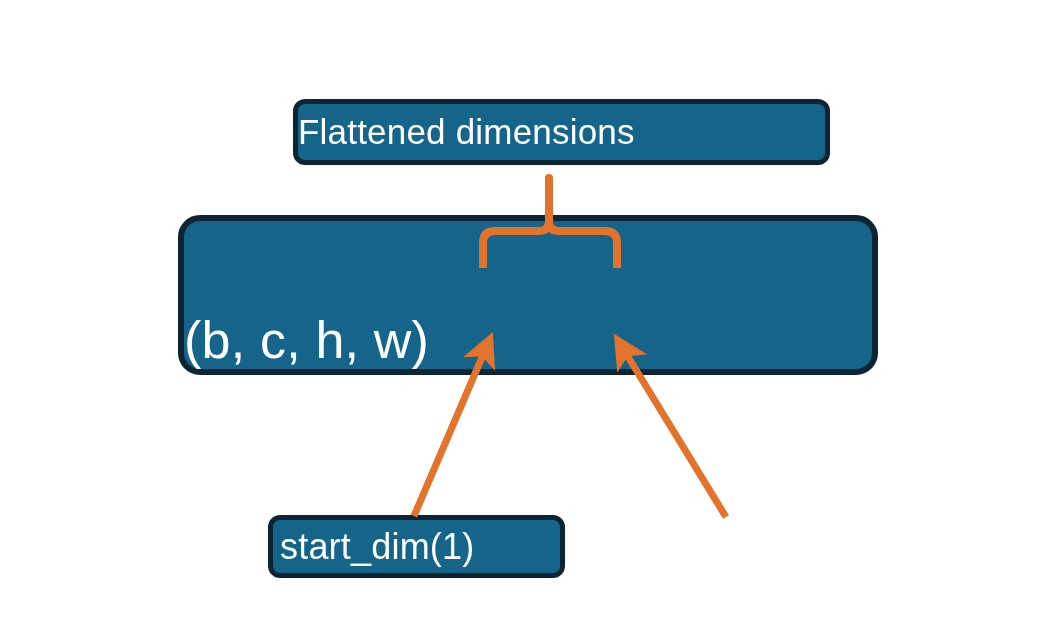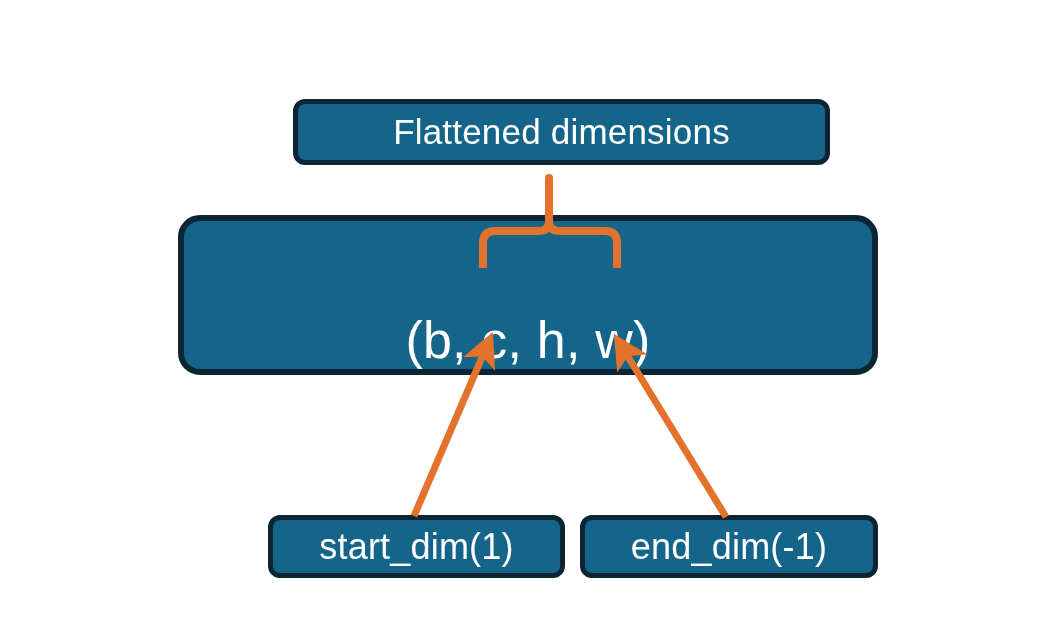--- a/index.html
+++ b/index.html
@@ -16,21 +16,20 @@
     width: 1038px;
     height: 632px;
     background: #ffffff;
     overflow: hidden;
   }
   .node {
     position: absolute;
     box-sizing: border-box;
     display: flex;
     align-items: center;
-    justify-content: center;
     background: #15658A;
     border: 5px solid #0D2433;
     border-radius: 14px;
     color: #ffffff;
     text-align: center;
     line-height: 1.05;
     white-space: nowrap;
     z-index: 2;
   }
   .node-label {
@@ -62,20 +61,21 @@
   }
   #node-shape .node-label { font-size: 52px; }
 
   
   #node-start-dim {
     left: 268px;
     top: 515px;
     width: 297px;
     height: 63px;
     border-radius: 12px;
+    padding-left: 7px;
   }
   #node-end-dim {
     left: 580px;
     top: 515px;
     width: 298px;
     height: 63px;
     border-radius: 12px;
   }
   #node-start-dim .node-label,
   #node-end-dim .node-label { font-size: 36px; }
@@ -136,17 +136,14 @@
   </div>
 
   <div class="node" id="node-shape">
     <span class="node-label">(b, c, h, w)</span>
   </div>
 
   <div class="node" id="node-start-dim">
     <span class="node-label">start_dim(1)</span>
   </div>
 
-  <div class="node" id="node-end-dim">
-    <span class="node-label">end_dim(-1)</span>
-  </div>
 
 </div>
 
 </body></html>

